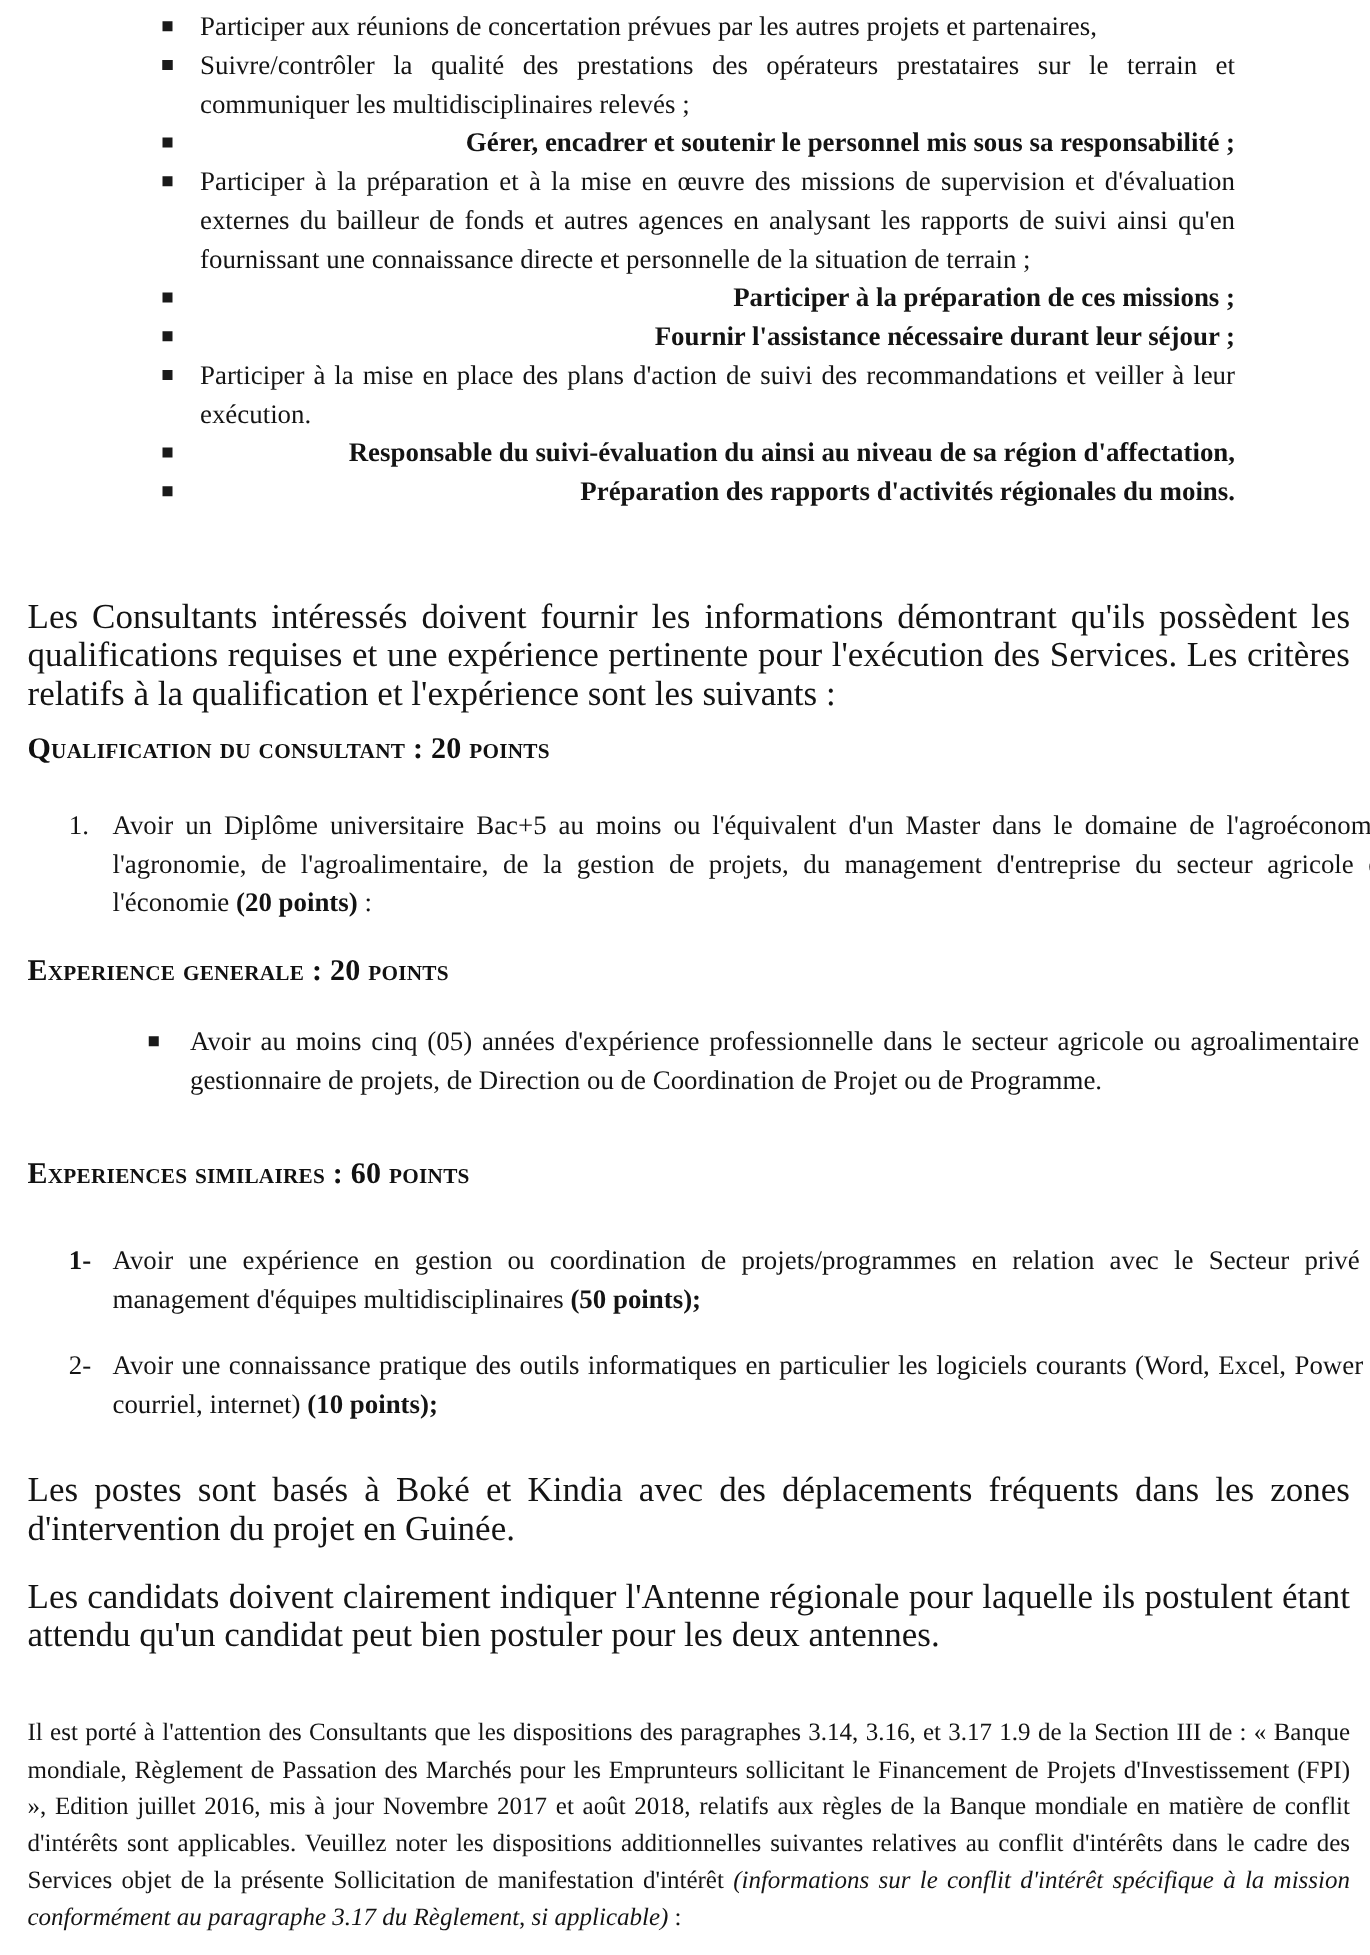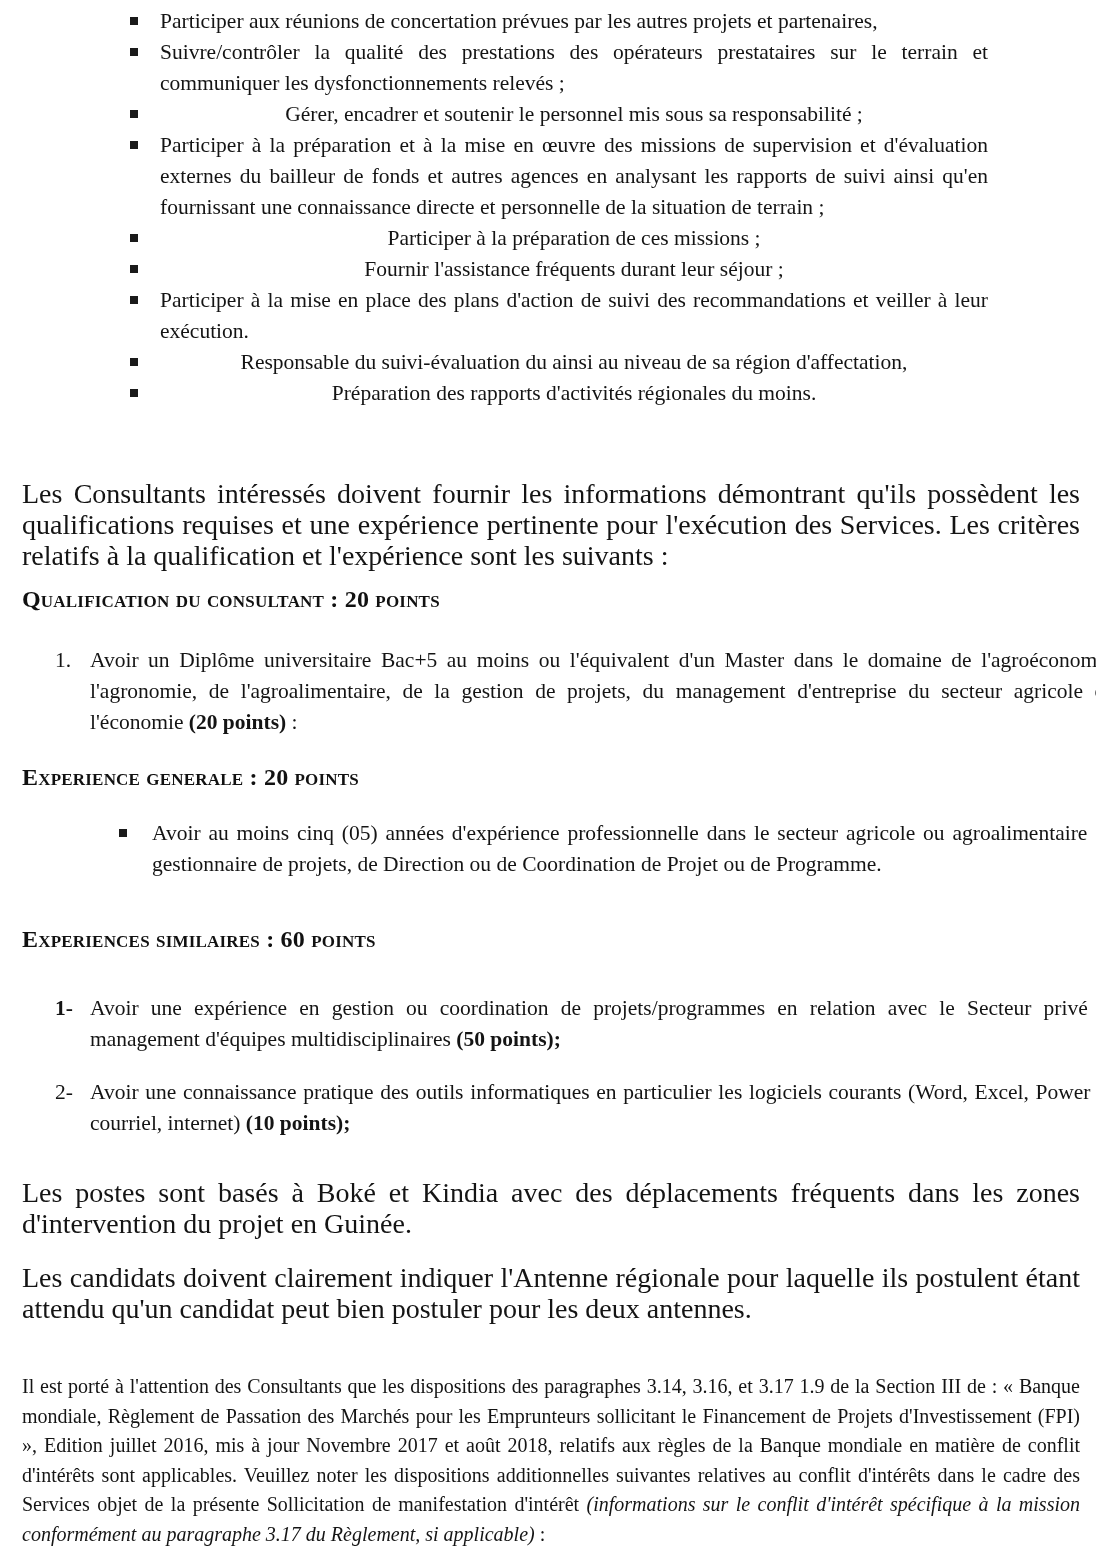--- a/index.html
+++ b/index.html
@@ -61,21 +61,21 @@
     left: 130px;
     top: 11px;
     width: 8px;
     height: 8px;
     background: #1a1a1a;
     display: block;
   }
   .sqlist li:last-child {
     text-align: left;
   }
-  .sqlist li.noj { text-align: center; }
+  .sqlist li.noj { text-align: right; font-weight: bold; }
 
   
   .onebullet {
     position: absolute;
     padding-left: 130px;
     padding-right: 16px;
     font-size: 21.5px;
     line-height: 31px;
     text-align: justify;
     text-justify: inter-word;
@@ -137,37 +137,37 @@
   <ul class="sqlist" style="top:6px;">
     <li>
       <span class="bullet"></span>
       <span>Participer aux réunions de concertation prévues par les autres projets et partenaires,</span>
     </li>
     <li>
       <span class="bullet"></span>
     </li>
     <li>
       <span class="bullet"></span>
-      <span>Suivre/contrôler la qualité des prestations des opérateurs prestataires sur le terrain et communiquer les dysfonctionnements relevés ;</span>
+      <span>Suivre/contrôler la qualité des prestations des opérateurs prestataires sur le terrain et communiquer les multidisciplinaires relevés ;</span>
     </li>
     <li class="noj">
       <span class="bullet"></span>
       <span>Gérer, encadrer et soutenir le personnel mis sous sa responsabilité ;</span>
     </li>
     <li>
       <span class="bullet"></span>
       <span>Participer à la préparation et à la mise en œuvre des missions de supervision et d'évaluation externes du bailleur de fonds et autres agences en analysant les rapports de suivi ainsi qu'en fournissant une connaissance directe et personnelle de la situation de terrain ;</span>
     </li>
     <li class="noj">
       <span class="bullet"></span>
       <span>Participer à la préparation de ces missions ;</span>
     </li>
     <li class="noj">
       <span class="bullet"></span>
-      <span>Fournir l'assistance fréquents durant leur séjour ;</span>
+      <span>Fournir l'assistance nécessaire durant leur séjour ;</span>
     </li>
     <li>
       <span class="bullet"></span>
       <span>Participer à la mise en place des plans d'action de suivi des recommandations et veiller à leur exécution.</span>
     </li>
     <li class="noj">
       <span class="bullet"></span>
       <span>Responsable du suivi-évaluation du ainsi au niveau de sa région d'affectation,</span>
     </li>
     <li class="noj">

